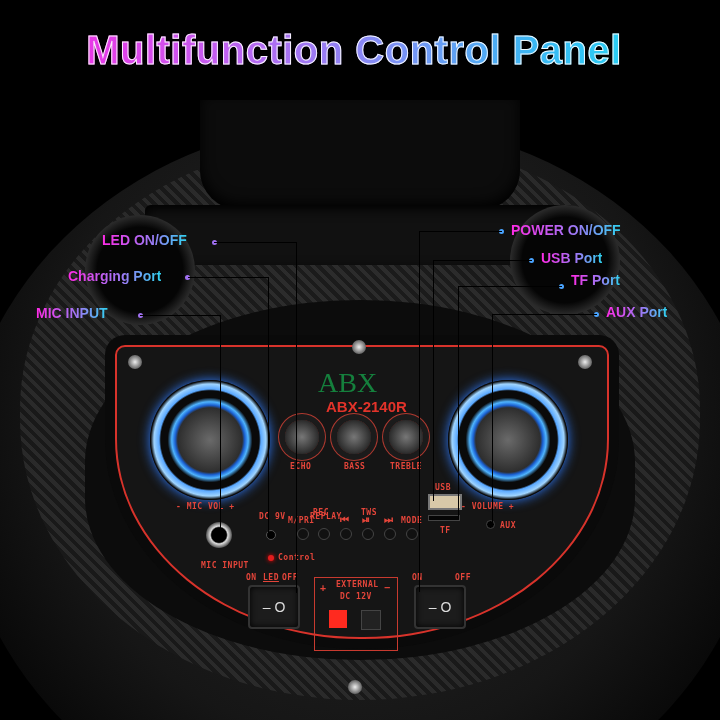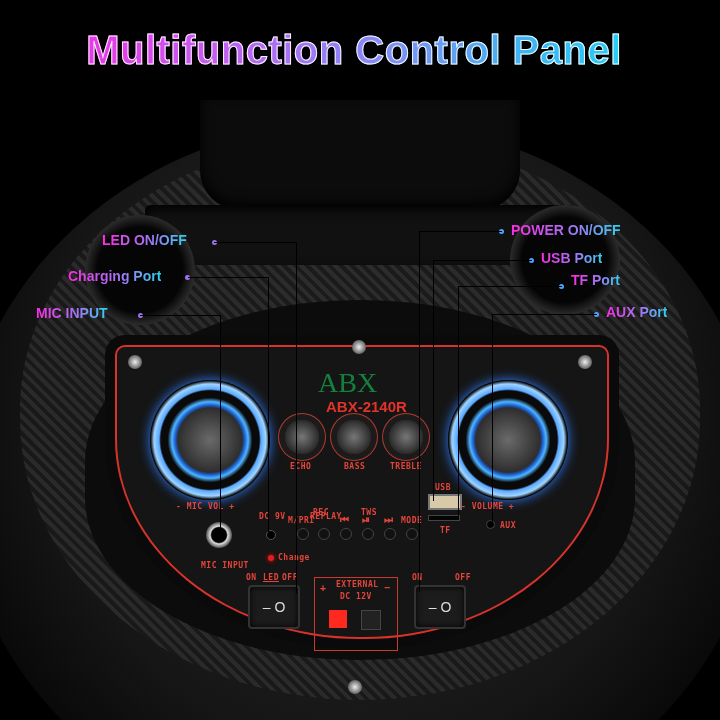--- a/index.html
+++ b/index.html
@@ -98,21 +98,21 @@
 <div class="abs red" style="left:435px;top:483px;">USB</div>
 <div class="abs" style="left:428px;top:494px;width:30px;height:12px;background:#d8c9a8;border:2px solid #777;"></div>
 <div class="abs" style="left:428px;top:515px;width:30px;height:4px;background:#050505;border:1px solid #444;"></div>
 <div class="abs red" style="left:440px;top:526px;">TF</div>
 <div class="abs" style="left:486px;top:520px;width:7px;height:7px;border-radius:50%;background:#000;border:1px solid #444;"></div>
 <div class="abs red" style="left:500px;top:521px;">AUX</div>
 
 <div class="abs jack" style="left:206px;top:522px;"></div>
 <div class="abs red" style="left:201px;top:561px;">MIC INPUT</div>
 <div class="abs" style="left:268px;top:555px;width:6px;height:6px;border-radius:50%;background:#e21d1d;box-shadow:0 0 4px #f00;"></div>
-<div class="abs red" style="left:278px;top:553px;">Change</div>
+<div class="abs red" style="left:278px;top:553px;">Control</div>
 
 <div class="abs red" style="left:246px;top:573px;">ON</div>
 <div class="abs red" style="left:263px;top:573px;text-decoration:underline;">LED</div>
 <div class="abs red" style="left:282px;top:573px;">OFF</div>
 <div class="abs switch" style="left:248px;top:585px;">
     <span>– O</span>
   </div>
 
 <div class="abs" style="left:314px;top:577px;width:82px;height:72px;border:1px solid #c83a2f;"></div>
 <div class="abs red" style="left:320px;top:582px;font-size:10px;">+</div>

